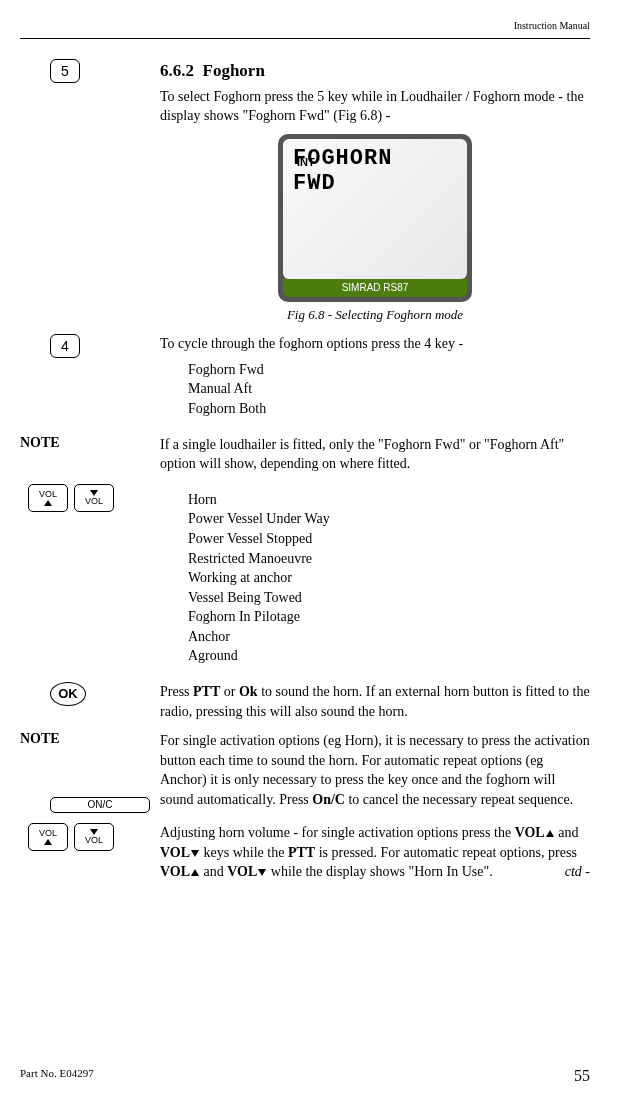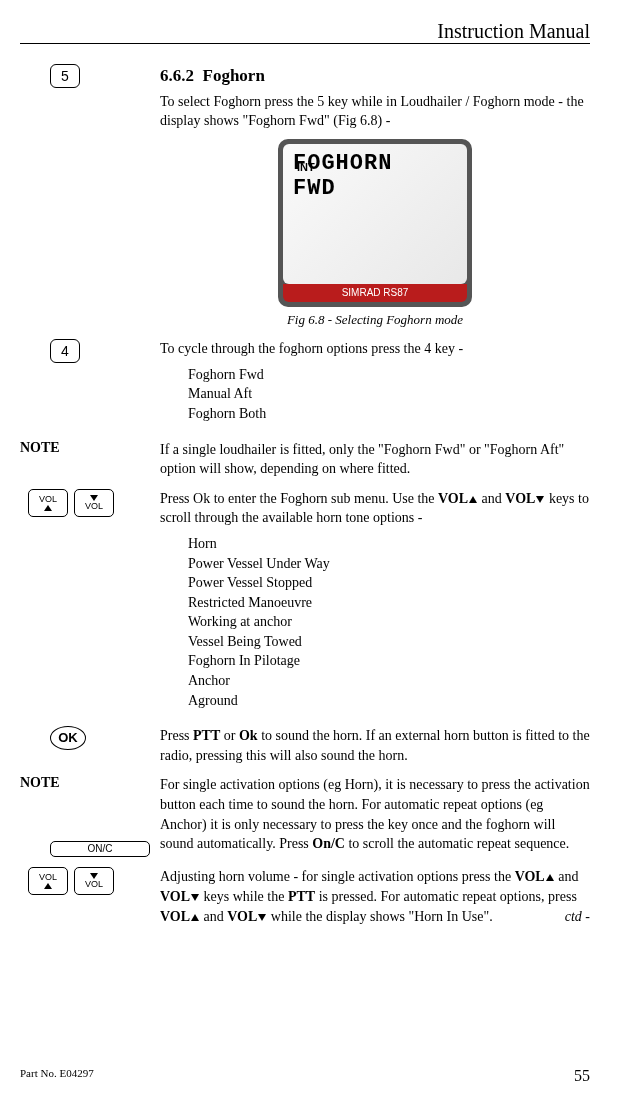--- a/index.html
+++ b/index.html
@@ -8,22 +8,22 @@
     height: 1095px;
     font-family: 'Palatino Linotype', 'Book Antiqua', Palatino, serif;
     font-size: 14px;
     color: #000;
     background: #fff;
     position: relative;
     padding: 20px 30px 20px 20px;
   }
   .header-right {
     text-align: right;
-    font-size: 20px;
-    margin-bottom: 0;
+    font-size: 10px;
+    margin-bottom: 7px;
   }
   .hr-top { border: none; border-top: 1px solid #000; margin-bottom: 20px; }
   .content-row { display: flex; margin-bottom: 10px; }
   .left-col { width: 140px; flex-shrink: 0; padding-right: 10px; }
   .right-col { flex: 1; line-height: 1.4; }
   .section-title { font-weight: bold; font-size: 17px; margin-bottom: 4px; }
   .key-btn {
     display: inline-block;
     border: 1px solid #000;
     border-radius: 6px;
@@ -138,21 +138,21 @@
   }
   .lcd-text {
     font-family: 'Courier New', monospace;
     font-size: 22px;
     font-weight: bold;
     letter-spacing: 1px;
     line-height: 1.05;
     margin-top: 2px;
   }
   .lcd-brand {
-    background: #b91c1c;
+    background: #4d7c0f;
     color: #fff;
     text-align: center;
     font-family: Arial, sans-serif;
     font-size: 10px;
     padding: 2px 0;
     border-radius: 0 0 6px 6px;
   }
   .italic { }
   .ctd { font-style: italic; float: right; }
   .footer {
@@ -224,23 +224,20 @@
         <div class="tri-up"></div>
         <span>VOL</span>
       </div>
       <div class="vol-btn">
         <div class="tri-down"></div>
         <span>VOL</span>
       </div>
     </div>
   </div>
   <div class="right-col">
-    <span>
-      <span>Press Ok to enter the Foghorn sub menu.  Use the </span><b>VOL</b><span class="inline-tri-up"></span><span> and </span><b>VOL</b><span class="inline-tri-down"></span><span> keys to scroll through the available horn tone options -</span>
-    </span>
     <div class="option-list">
       <div>Horn</div>
       <div>Power Vessel Under Way</div>
       <div>Power Vessel Stopped</div>
       <div>Restricted Manoeuvre</div>
       <div>Working at anchor</div>
       <div>Vessel Being Towed</div>
       <div>Foghorn In Pilotage</div>
       <div>Anchor</div>
       <div>Aground</div>
@@ -256,21 +253,21 @@
     <span>Press </span><b>PTT</b><span> or </span><b>Ok</b><span> to sound the horn.  If an external horn button is fitted to the radio, pressing this will also sound the horn.</span>
   </div>
 </div>
 
 <div class="content-row">
   <div class="left-col" style="display:flex;flex-direction:column;gap:50px;">
     <span class="note-label">NOTE</span>
     <div class="key-btn-rect">ON/C</div>
   </div>
   <div class="right-col">
-    <span>For single activation options (eg Horn), it is necessary to press the activation button each time to sound the horn.  For automatic repeat options (eg Anchor) it is only necessary to press the key once and the foghorn will sound automatically.  Press </span><b>On/C</b><span> to scroll the automatic repeat sequence.</span>
+    <span>For single activation options (eg Horn), it is necessary to press the activation button each time to sound the horn.  For automatic repeat options (eg Anchor) it is only necessary to press the key once and the foghorn will sound automatically.  Press </span><b>On/C</b><span> to cancel the necessary repeat sequence.</span>
   </div>
 </div>
 
 <div class="content-row">
   <div class="left-col">
     <div class="vol-pair">
       <div class="vol-btn vol-btn-up">
         <div class="tri-up"></div>
         <span>VOL</span>
       </div>

